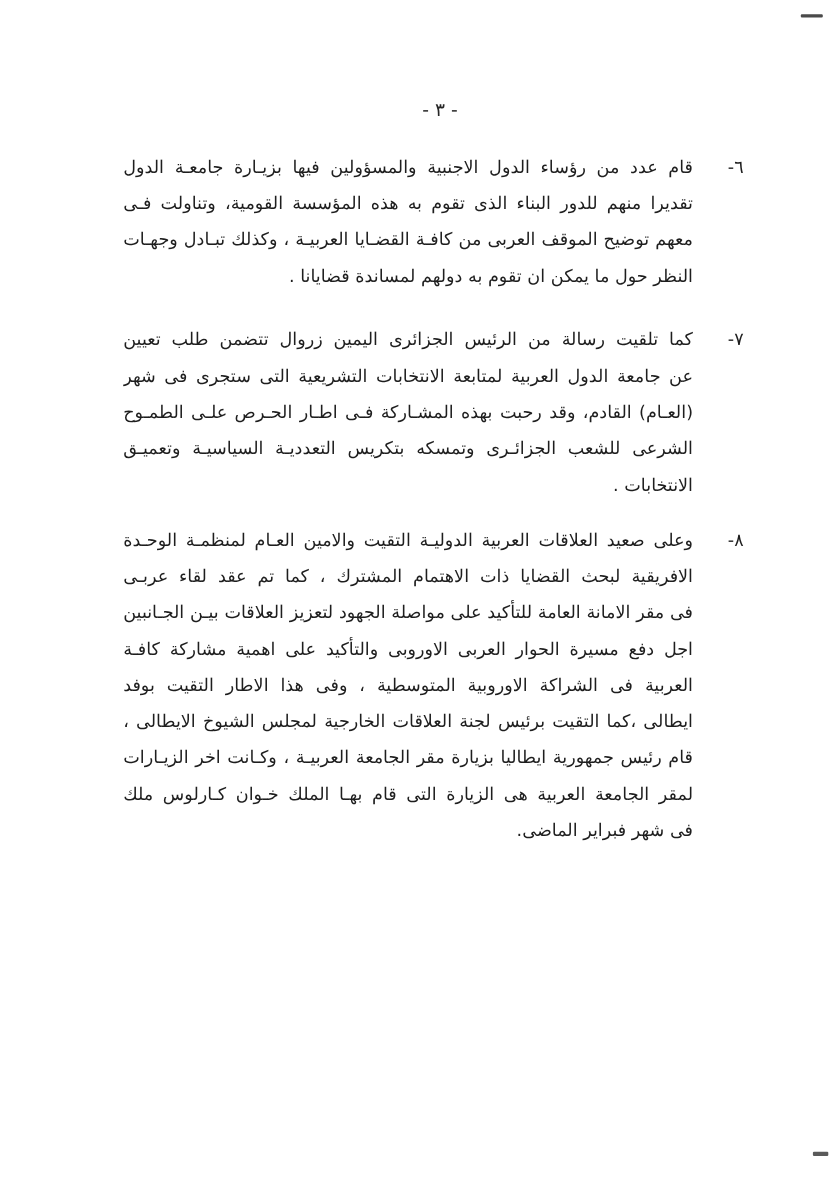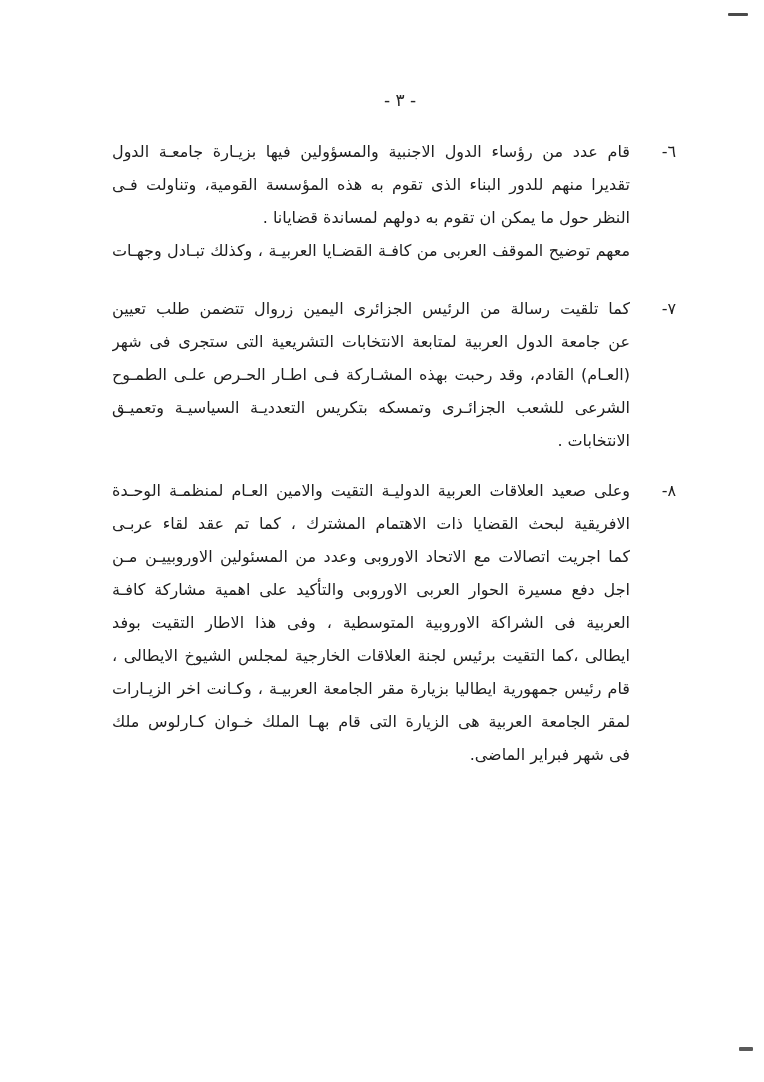--- a/index.html
+++ b/index.html
@@ -94,38 +94,38 @@
   <div class="scan-mark mark-top-right"></div>
 
   <div class="page-number">- ٣ -</div>
 
   <div class="body-text">
 
     <div class="para para-6">
       <span class="marker">٦-</span>
       <div class="line">قام عدد من رؤساء الدول الاجنبية والمسؤولين فيها بزيـارة جامعـة الدول العربيـة</div>
       <div class="line">تقديرا منهم للدور البناء الذى تقوم به هذه المؤسسة القومية، وتناولت فـى لقـاءاتى</div>
+      <div class="line">معهم توضيح الموقف العربى من كافـة القضـايا العربيـة ، وكذلك تبـادل وجهـات</div>
       <div class="line short">النظر حول ما يمكن ان تقوم به دولهم لمساندة قضايانا .</div>
-      <div class="line">معهم توضيح الموقف العربى من كافـة القضـايا العربيـة ، وكذلك تبـادل وجهـات</div>
     </div>
 
     <div class="para para-7">
       <span class="marker">٧-</span>
       <div class="line">كما تلقيت رسالة من الرئيس الجزائرى اليمين زروال تتضمن طلب تعيين ممثلين</div>
       <div class="line">عن جامعة الدول العربية لمتابعة الانتخابات التشريعية التى ستجرى فى شهر يونيو</div>
       <div class="line">(العـام) القادم، وقد رحبت بهذه المشـاركة فـى اطـار الحـرص علـى الطمـوح</div>
       <div class="line">الشرعى للشعب الجزائـرى وتمسكه بتكريس التعدديـة السياسيـة وتعميـق المسـار</div>
       <div class="line short">الانتخابات .</div>
     </div>
 
     <div class="para para-8">
       <span class="marker">٨-</span>
       <div class="line">وعلى صعيد العلاقات العربية الدوليـة التقيت والامين العـام لمنظمـة الوحـدة</div>
       <div class="line">الافريقية لبحث القضايا ذات الاهتمام المشترك ، كما تم عقد لقاء عربـى افريقـى</div>
-      <div class="line">كما اجريت اتصالات مع الاتحاد الاوروبى وعدد من المسئولين الاوروبييـن مـن</div>
+      <div class="line">فى مقر الامانة العامة للتأكيد على مواصلة الجهود لتعزيز العلاقات بيـن الجـانبين</div>
       <div class="line">اجل دفع مسيرة الحوار العربى الاوروبى والتأكيد على اهمية مشاركة كافـة الـدول</div>
       <div class="line">العربية فى الشراكة الاوروبية المتوسطية ، وفى هذا الاطار التقيت بوفد برلمـانى</div>
       <div class="line">ايطالى ،كما التقيت برئيس لجنة العلاقات الخارجية لمجلس الشيوخ الايطالى ، كما</div>
       <div class="line">قام رئيس جمهورية ايطاليا بزيارة مقر الجامعة العربيـة ، وكـانت اخر الزيـارات</div>
       <div class="line">لمقر الجامعة العربية هى الزيارة التى قام بهـا الملك خـوان كـارلوس ملك اسبانيا</div>
       <div class="line short">فى شهر فبراير الماضى.</div>
     </div>
 
   </div>
 

